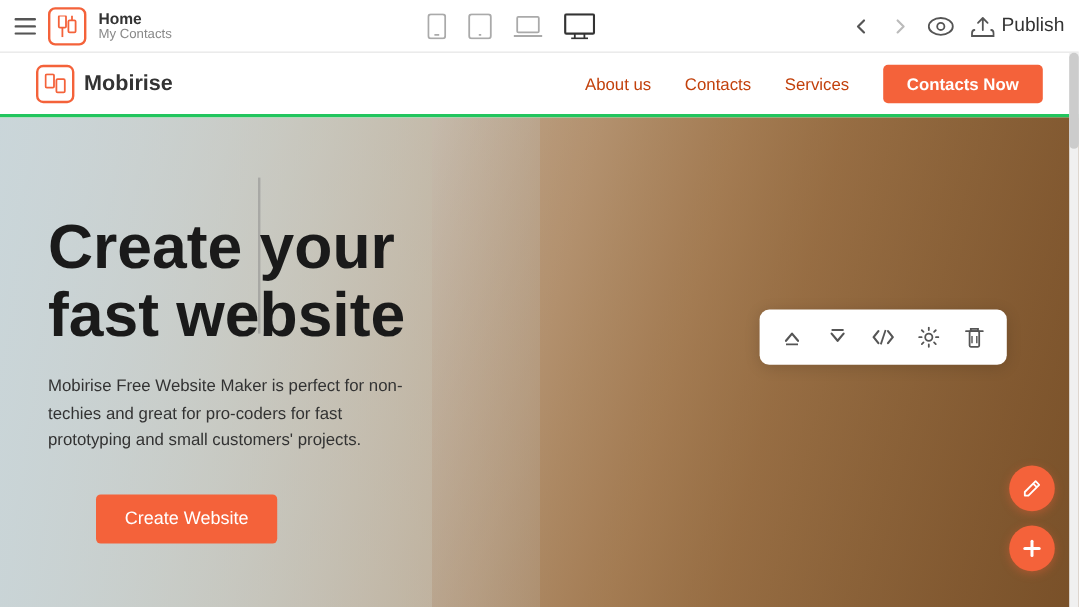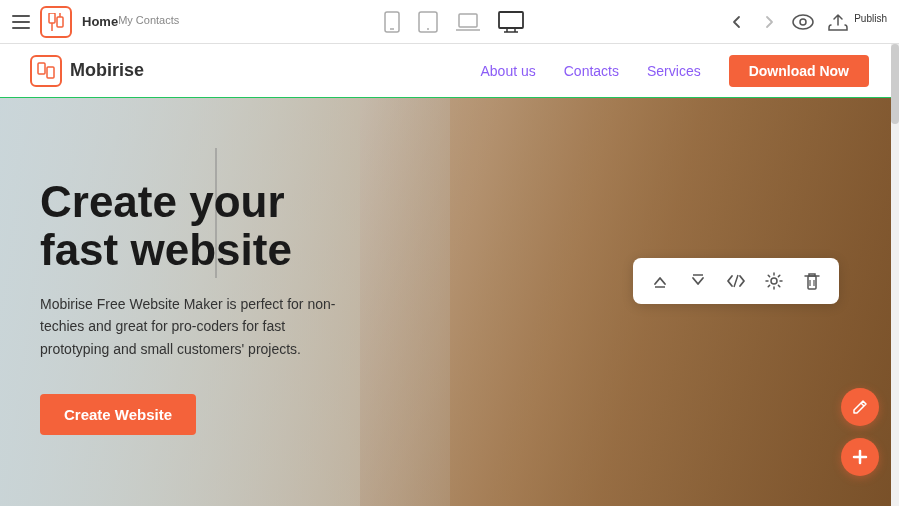--- a/index.html
+++ b/index.html
@@ -6,50 +6,50 @@
     body { width: 899px; height: 506px; overflow: hidden; font-family: -apple-system, BlinkMacSystemFont, 'Segoe UI', sans-serif; background: #fff; }
 
     
     .toolbar {
       display: flex; align-items: center; height: 44px;
       background: #fff; border-bottom: 1px solid #e0e0e0;
       padding: 0 12px; gap: 10px;
     }
     .toolbar-left { display: flex; align-items: center; gap: 10px; }
     .hamburger-icon { font-size: 18px; color: #555; cursor: pointer; }
-    .toolbar-title { display: flex; flex-direction: row; }
+    .toolbar-title { display: flex; flex-direction: column; }
     .toolbar-title-main { font-size: 13px; font-weight: 600; color: #333; }
     .toolbar-title-sub { font-size: 11px; color: #888; }
     .toolbar-center {
       flex: 1; display: flex; align-items: center; justify-content: center; gap: 18px;
     }
     .device-icon { color: #aaa; font-size: 18px; cursor: pointer; }
     .device-icon.active { color: #333; }
     .toolbar-right { display: flex; align-items: center; gap: 14px; }
     .nav-action-icon { font-size: 18px; color: #555; cursor: pointer; }
     .eye-icon { font-size: 18px; color: #555; cursor: pointer; }
     .publish-btn {
-      display: flex; align-items: flex-start; gap: 6px;
-      font-size: 10px; color: #333; cursor: pointer; font-weight: 500;
+      display: flex; align-items: flex-end; gap: 6px;
+      font-size: 16px; color: #333; cursor: pointer; font-weight: 500;
     }
 
     
     .site-navbar {
       display: flex; align-items: center; justify-content: space-between;
       height: 54px; background: #fff;
-      padding: 0 30px; border-bottom: 1px solid #22c55e;
+      padding: 0 30px; border-bottom: 3px solid #22c55e;
     }
     .site-logo { display: flex; align-items: center; gap: 8px; }
     .site-logo-icon {
       width: 32px; height: 32px; border: 2px solid #f4623a; border-radius: 6px;
       display: flex; align-items: center; justify-content: center;
     }
     .site-logo-text { font-size: 18px; font-weight: 600; color: #333; }
     .site-nav { display: flex; align-items: center; gap: 28px; }
-    .site-nav-link { font-size: 14px; color: #8b5cf6; cursor: pointer; text-decoration: none; }
+    .site-nav-link { font-size: 14px; color: #c2410c; cursor: pointer; text-decoration: none; }
     .site-nav-btn {
       background: #f4623a; color: #fff; border: none; border-radius: 4px;
       padding: 8px 20px; font-size: 14px; font-weight: 600; cursor: pointer;
     }
 
     
     .hero {
       position: relative; height: 408px; overflow: hidden;
       background: linear-gradient(to right, #e8e8e8 40%, #c9a882 60%, #a0714a 100%);
     }
@@ -70,30 +70,30 @@
     
     .hero-vertical-line {
       position: absolute; left: 215px; top: 50px; width: 2px; height: 130px;
       background: #888; opacity: 0.5;
     }
     
     .hero-content {
       position: absolute; left: 40px; top: 80px; max-width: 360px;
     }
     .hero-title {
-      font-size: 44px; font-weight: 800; color: #1a1a1a; line-height: 1.1;
+      font-size: 52px; font-weight: 800; color: #1a1a1a; line-height: 1.1;
       margin-bottom: 18px;
     }
     .hero-description {
       font-size: 14px; color: #333; line-height: 1.6; margin-bottom: 34px;
       max-width: 300px;
     }
     .hero-cta {
       background: #f4623a; color: #fff; border: none; border-radius: 4px;
-      padding: 12px 24px; font-size: 15px; font-weight: 700; cursor: pointer;
+      padding: 12px 24px; font-size: 15px; font-weight: 400; cursor: pointer; margin-left: 40px;
     }
 
     
     .float-toolbar {
       position: absolute; top: 160px; right: 60px;
       display: flex; align-items: center; gap: 4px;
       background: #fff; border-radius: 8px; padding: 6px 10px;
       box-shadow: 0 2px 12px rgba(0,0,0,0.15);
     }
     .float-btn {
@@ -222,21 +222,21 @@
         <rect x="1" y="1" width="7" height="11" rx="1" fill="none" stroke="#f4623a" stroke-width="1.5"></rect>
         <rect x="10" y="5" width="7" height="11" rx="1" fill="none" stroke="#f4623a" stroke-width="1.5"></rect>
       </svg>
     </div>
     <span class="site-logo-text">Mobirise</span>
   </div>
   <div class="site-nav">
     <a class="site-nav-link">About us</a>
     <a class="site-nav-link">Contacts</a>
     <a class="site-nav-link">Services</a>
-    <button class="site-nav-btn">Download Now</button>
+    <button class="site-nav-btn">Contacts Now</button>
   </div>
 </div>
 
 <div class="hero">
   <div class="hero-bg"></div>
   <div class="hero-left-tint"></div>
   <div class="hero-image-overlay"></div>
   <div class="hero-vertical-line"></div>
 
   <div class="hero-content">

